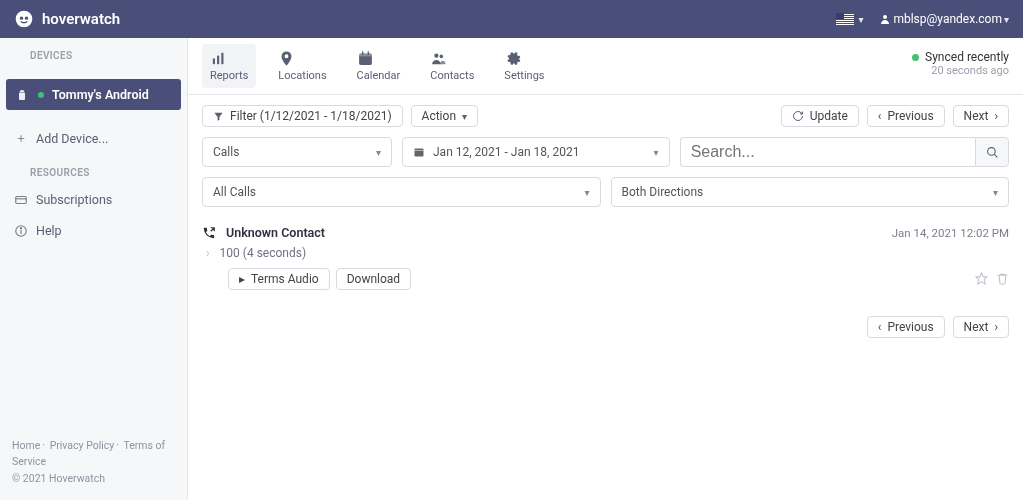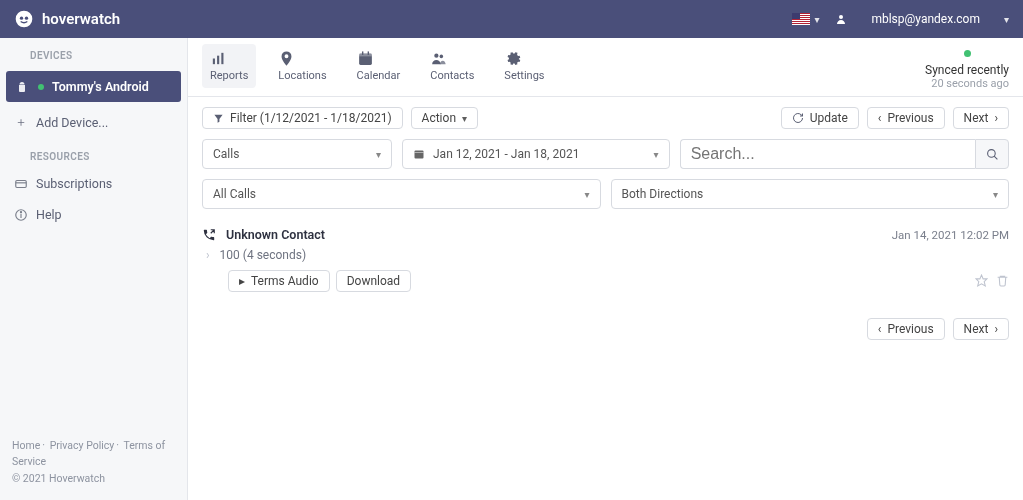--- a/index.html
+++ b/index.html
@@ -2,43 +2,43 @@
 <html><head>
 <meta charset="utf-8">
 <style>
   * { box-sizing: border-box; margin: 0; padding: 0; }
   body { font-family: -apple-system, BlinkMacSystemFont, "Segoe UI", Roboto, Helvetica, Arial, sans-serif; font-size: 13px; color: #333; background: #fff; }
   .topbar { background: #4a4f7a; height: 38px; display: flex; padding: 0 14px; color: #fff; }
   .brand { display: flex; align-items: center; gap: 8px; font-weight: 600; font-size: 15px; }
   .brand-icon { width: 20px; height: 20px; }
   .topbar-spacer { flex: 1; }
   .flag { display: flex; align-items: center; gap: 4px; margin-right: 16px; cursor: pointer; font-size: 13px; }
-  .usermenu { display: flex; align-items: center; gap: 24px; cursor: pointer; font-size: 12px; }
+  .usermenu { display: flex; align-items: center; gap: 2px; cursor: pointer; font-size: 12px; }
   .caret { font-size: 10px; opacity: .85; }
 
   .shell { display: flex; height: calc(500px - 38px); }
   .sidebar { width: 188px; background: #f6f7f9; border-right: 1px solid #e4e6eb; display: flex; flex-direction: column; }
   .side-section-label { color: #9aa0aa; font-size: 10px; font-weight: 600; letter-spacing: .4px; padding: 12px 30px 6px; text-transform: uppercase; }
   .side-item { display: flex; align-items: center; gap: 8px; padding: 8px 14px; color: #5a5f73; cursor: pointer; font-size: 12.5px; }
-  .side-item.active { background: #4a4f7a; color: #fff; font-weight: 600; border-radius: 3px; margin: 4px 6px; padding: 8px 10px; }
+  .side-item.active { background: #4a4f7a; color: #fff; font-weight: 600; border-radius: 3px; margin: 12px 6px; padding: 8px 10px; }
   .side-dot { width: 6px; height: 6px; border-radius: 50%; background: #41c172; flex-shrink: 0; }
   .side-icon { width: 14px; text-align: center; opacity: .9; }
   .sidebar-footer { margin-top: auto; padding: 10px 12px 12px; font-size: 10.5px; color: #8d93a0; line-height: 1.6; }
   .sidebar-footer a { color: #8d93a0; text-decoration: none; }
   .sidebar-footer .sep { padding: 0 2px; }
 
   .main { flex: 1; display: flex; flex-direction: column; overflow: hidden; }
   .toolbar { display: flex; align-items: flex-start; padding: 6px 14px; border-bottom: 1px solid #e4e6eb; }
   .toolbar-tabs { display: flex; gap: 14px; }
   .ttab { display: flex; flex-direction: column; align-items: flex-start; gap: 2px; padding: 6px 8px; cursor: pointer; color: #5a5f73; font-size: 11px; border-radius: 4px; }
   .ttab.active { background: #f2f3f6; }
   .ttab .ticon { font-size: 17px; line-height: 1; }
   .toolbar-spacer { flex: 1; }
   .sync { text-align: right; padding-top: 6px; }
-  .sync-line1 { color: #333; font-size: 12px; display: flex; align-items: center; justify-content: flex-end; gap: 6px; flex-direction: column; }
+  .sync-line1 { color: #333; font-size: 12px; display: flex; align-items: center; justify-content: flex-end; gap: 6px; }
   .sync-dot { width: 7px; height: 7px; border-radius: 50%; background: #41c172; }
   .sync-line2 { color: #9aa0aa; font-size: 11px; }
 
   .filterbar { display: flex; align-items: center; gap: 8px; padding: 10px 14px; }
   .btn { border: 1px solid #d7dae0; background: #fff; border-radius: 4px; padding: 3px 10px; font-size: 12px; color: #444; cursor: pointer; display: inline-flex; align-items: center; gap: 6px; }
   .filterbar-spacer { flex: 1; }
 
   .filters-row { display: flex; gap: 10px; padding: 0 14px 10px; }
   .filters-row > .select, .filters-row > .daterange, .filters-row > .searchwrap { flex: 1; }
   .select, .daterange, .searchwrap { position: relative; }

